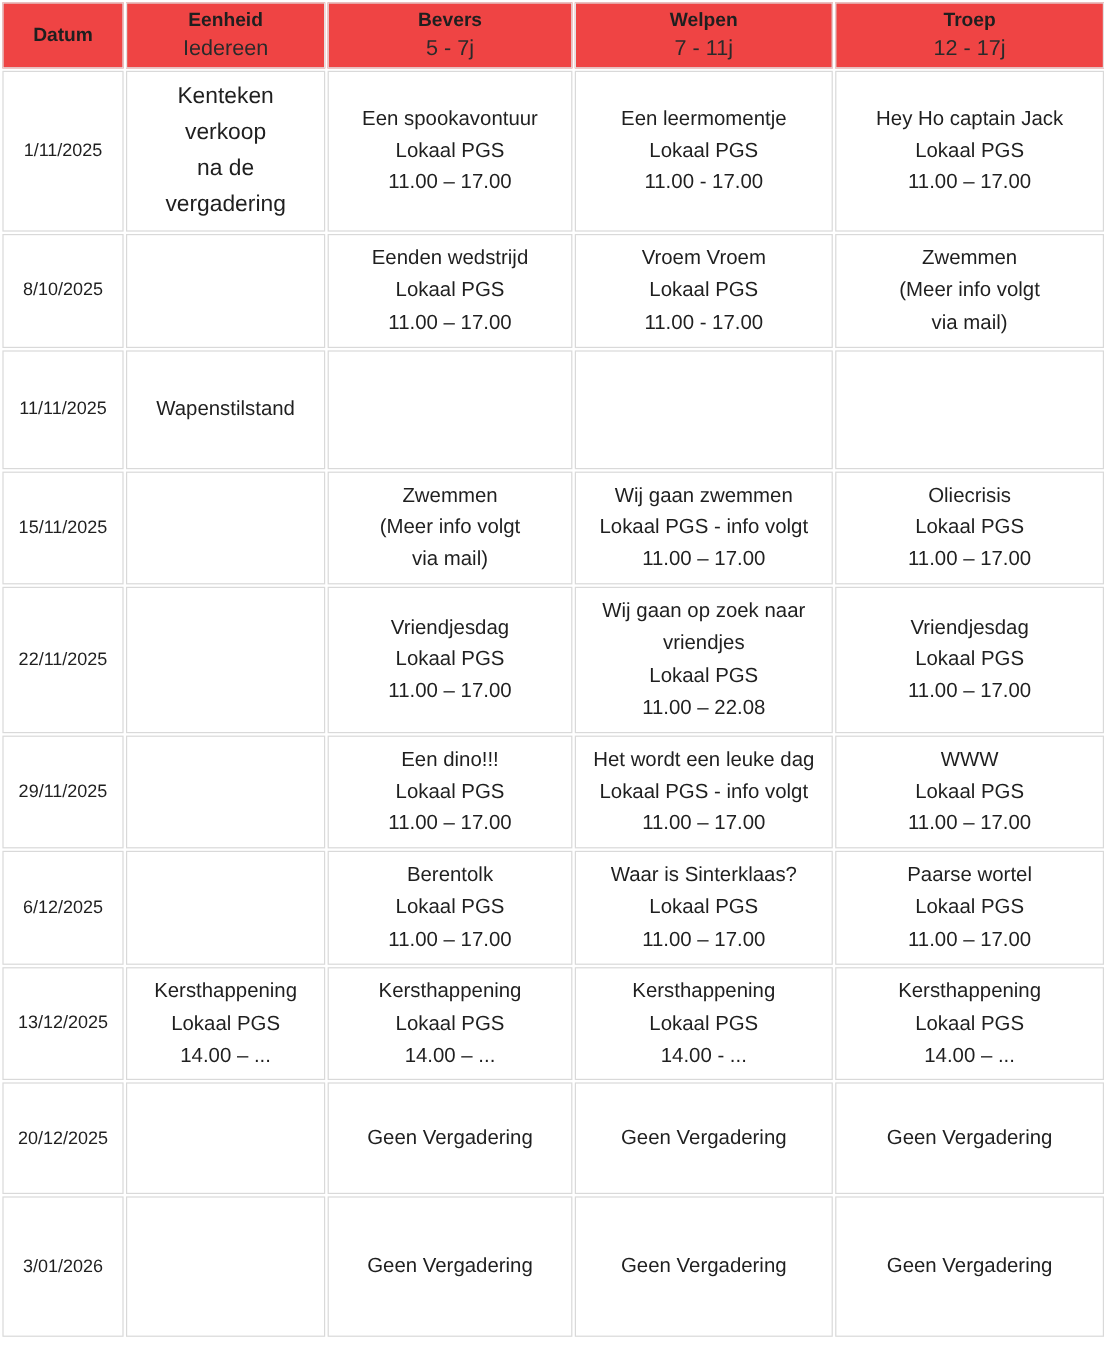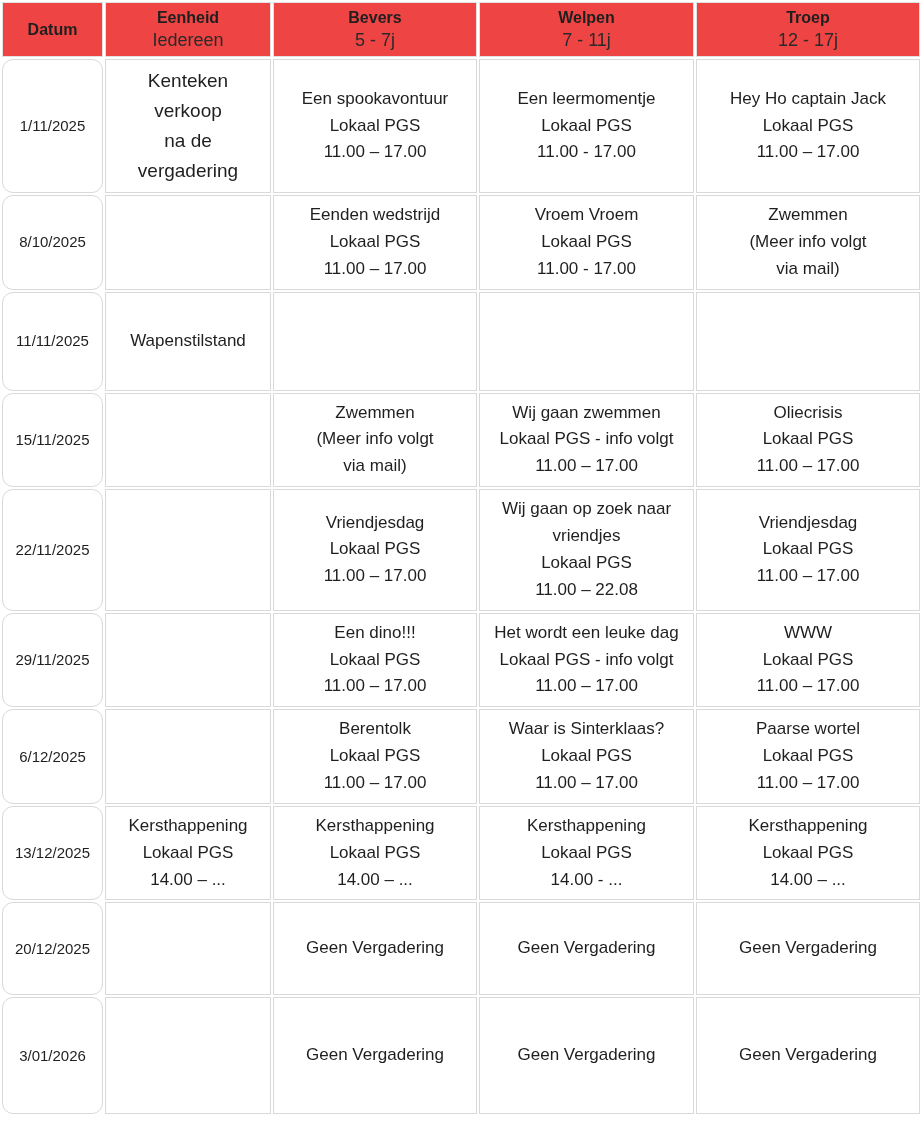--- a/index.html
+++ b/index.html
@@ -47,21 +47,20 @@
     text-align: center;
     vertical-align: middle;
     font-size: 17px;
     line-height: 1.58;
     padding: 6px 8px;
     white-space: pre-line;
     overflow: hidden;
   }
   table.schedule td.date-cell {
     font-size: 15px;
-    border-radius: 11px;
   }
   table.schedule td.strong {
     font-weight: normal;
     font-size: 19px;
   }
 </style>
 </head>
 <body>
 
 <div class="page">

